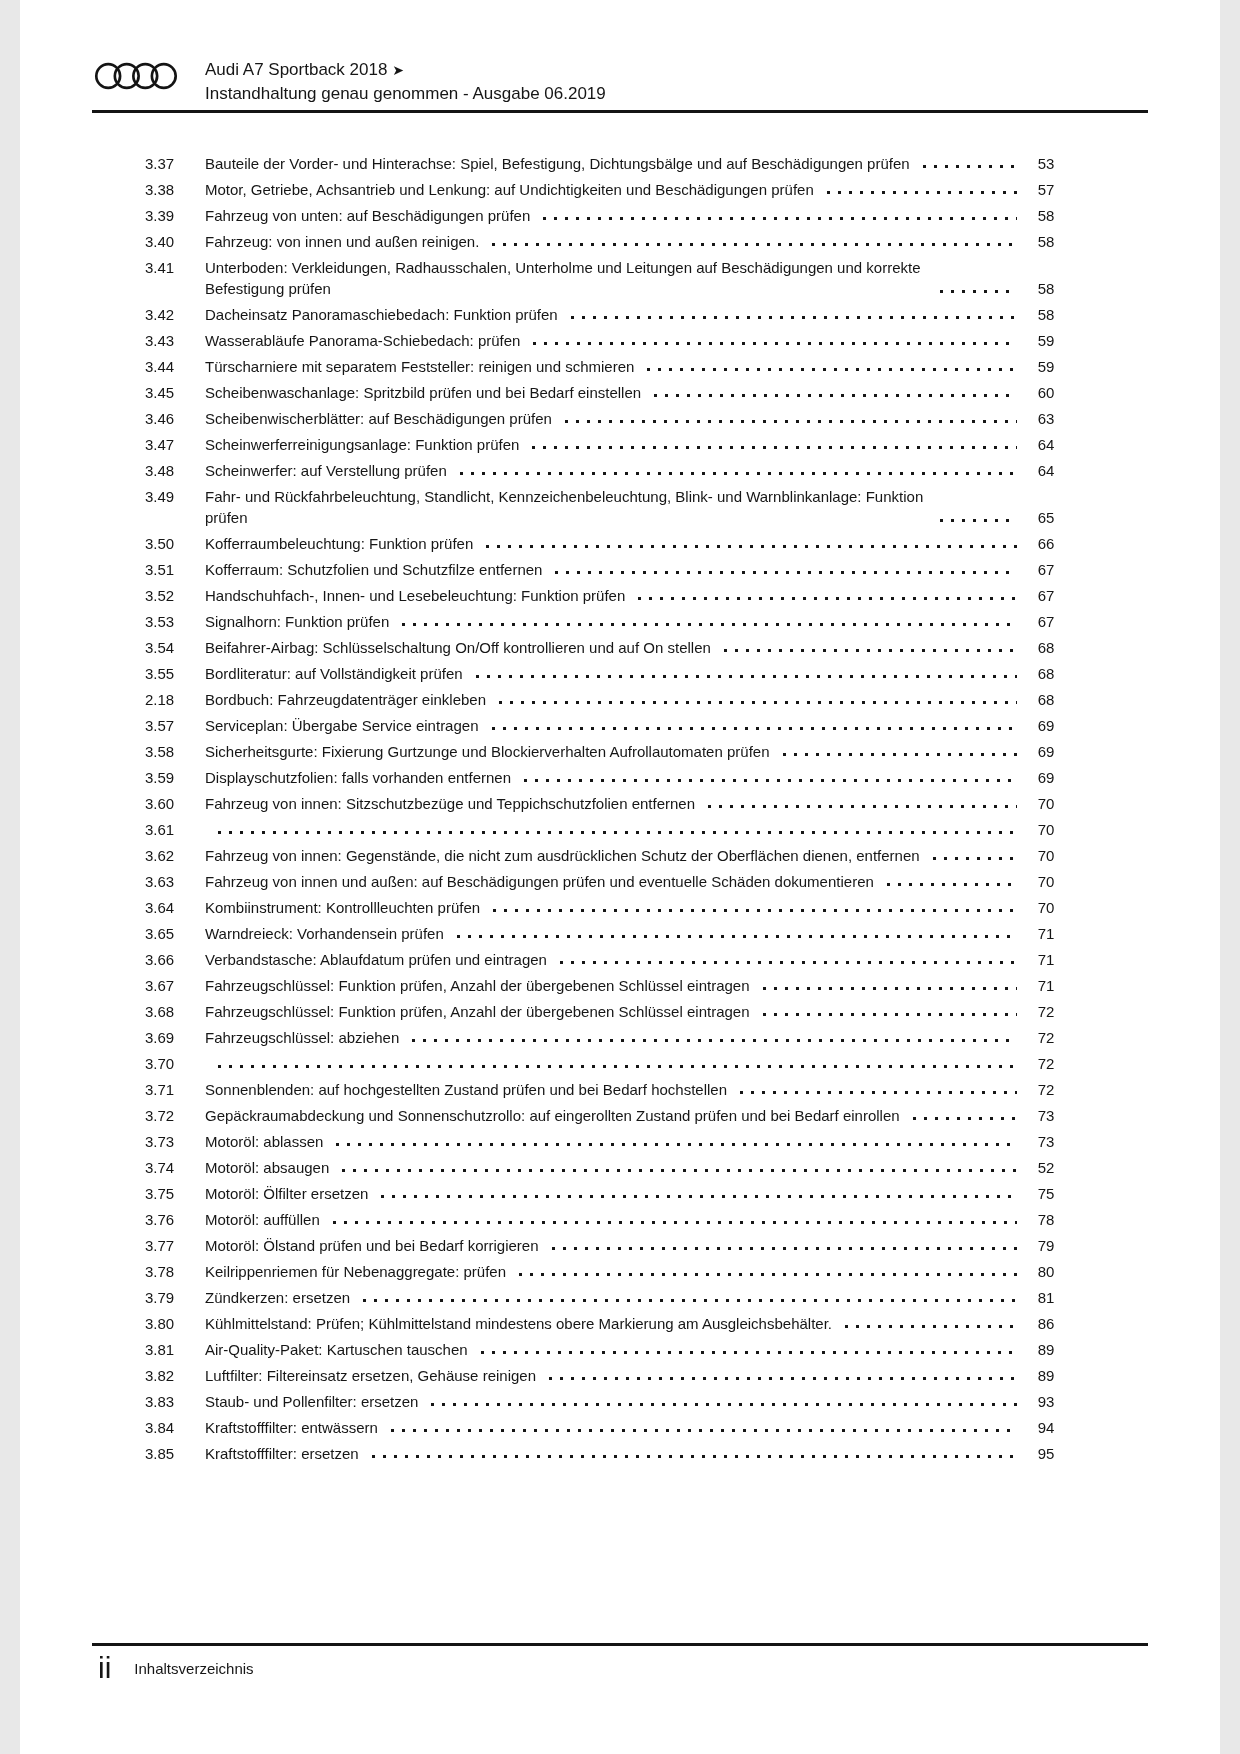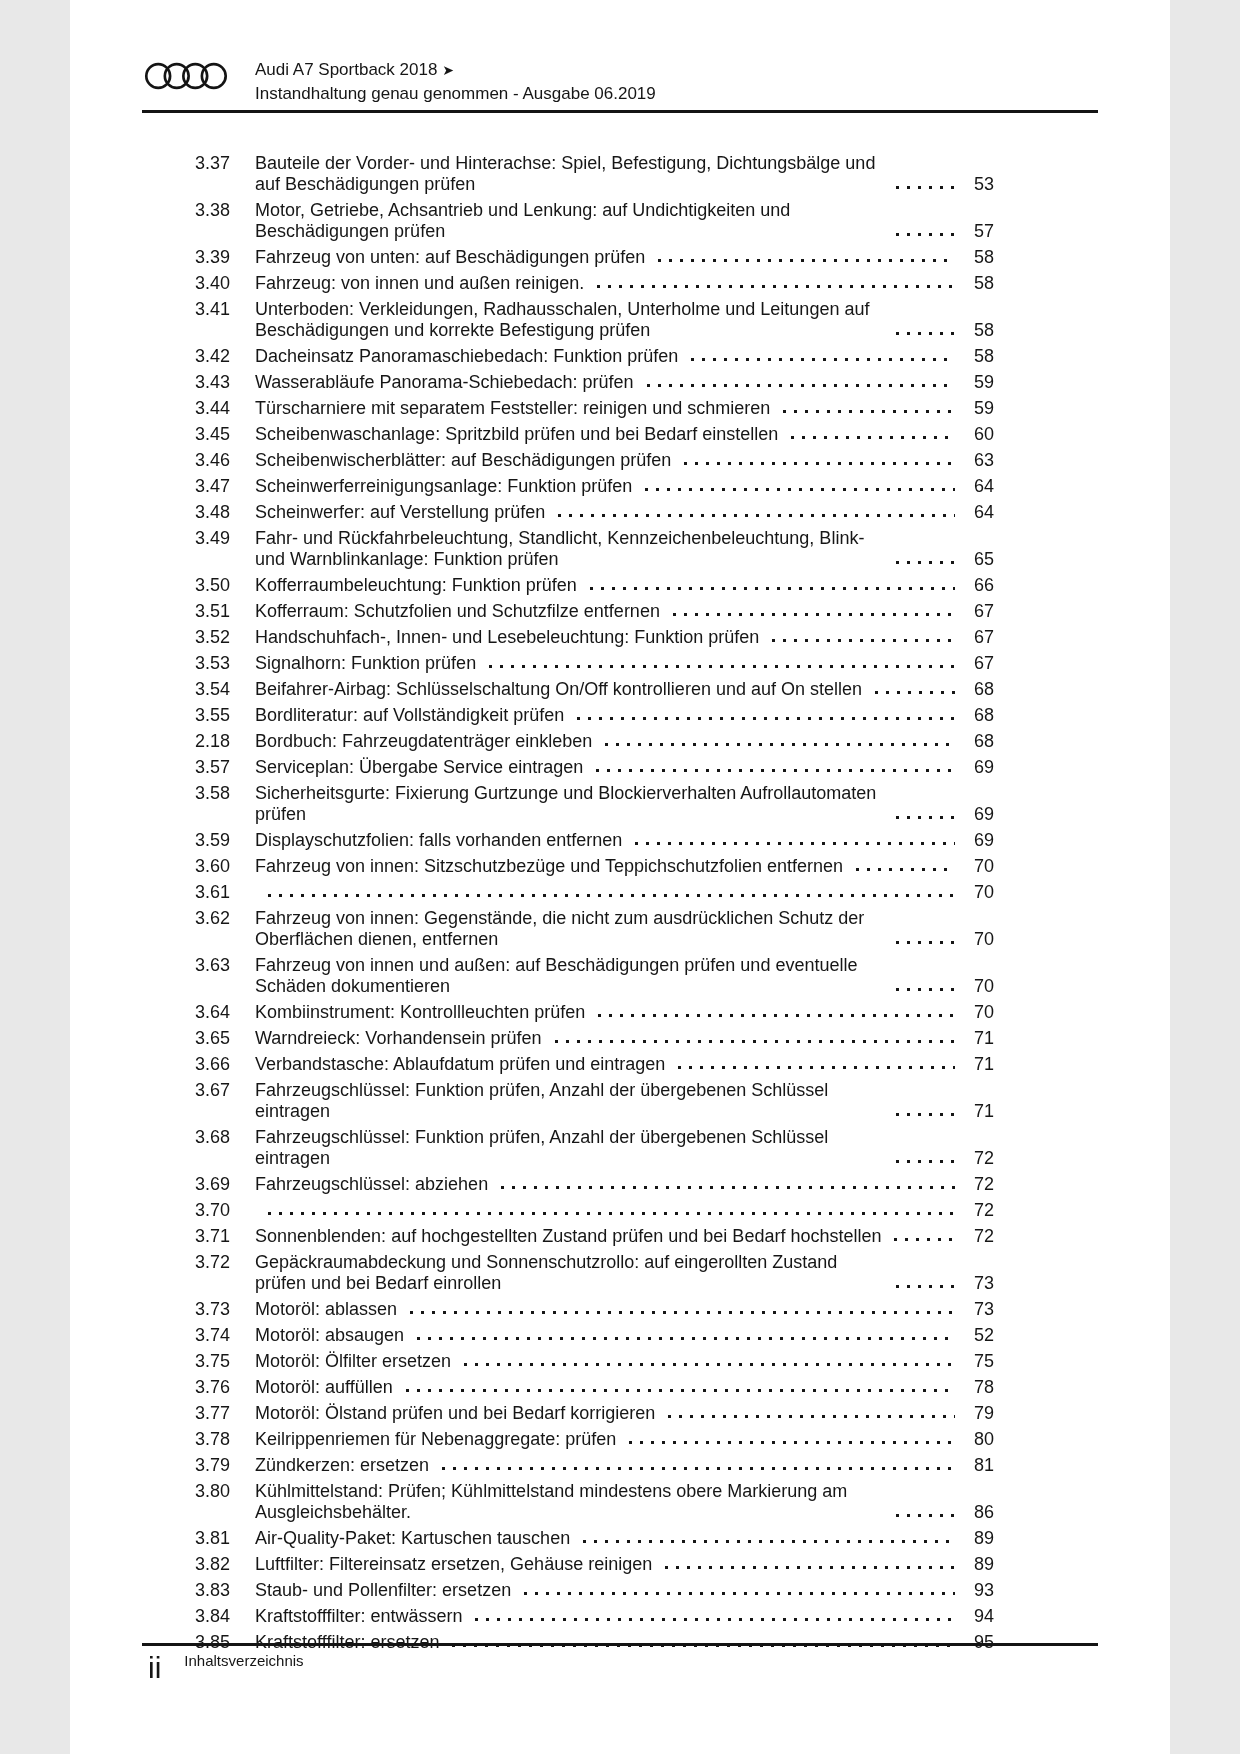--- a/index.html
+++ b/index.html
@@ -1,18 +1,18 @@
 <!DOCTYPE html>
 <html><head>
 <meta charset="utf-8">
 <style>
   html, body { margin: 0; padding: 0; background: #e8e8e8; }
   .page {
     position: relative;
-    width: 1100px;
+    width: 1200px;
     height: 1754px;
     margin: 0 auto;
     background: #ffffff;
     font-family: "Liberation Sans", sans-serif;
     color: #161616;
     overflow: hidden;
   }
   
   .header {
     position: absolute;
@@ -24,22 +24,22 @@
   .logo-wrap svg { display: block; }
   .header-text { font-size: 17px; line-height: 23px; }
   .header-line1 { white-space: nowrap; }
   .header-arrow { font-size: 14px; }
   .rule { position: absolute; left: 72px; right: 72px; height: 3px; background: #141414; }
   .rule-top { top: 110px; }
   .rule-bottom { top: 1643px; }
   
   .toc {
     position: absolute;
-    top: 153px; left: 125px; right: 167px;
-    font-size: 18px;
+    top: 153px; left: 125px; right: 155px;
+    font-size: 15px;
     line-height: 21px;
   }
   .toc-row { display: flex; margin-bottom: 5px; }
   .toc-num { flex: none; width: 60px; }
   .toc-body { flex: 1; display: flex; align-items: flex-end; min-width: 0; }
   .toc-title { flex: 0 1 auto; max-width: 84%; }
   .toc-leader {
     flex: 1 1 22px;
     min-width: 18px;
     height: 21px;
@@ -48,21 +48,21 @@
     background-size: 11px 5px;
     background-repeat: repeat-x;
     background-position: left bottom 5px;
   }
   .toc-page { flex: none; min-width: 38px; text-align: center; }
   
   .footer {
     position: absolute;
     top: 1652px; left: 78px;
     display: flex;
-    align-items: flex-start;
+    align-items: center;
   }
   .footer-roman { font-size: 30px; line-height: 32px; }
   .footer-label { font-size: 15px; margin-left: 23px; }
 </style>
 </head>
 <body>
 
 <div class="page">
 
   <div class="header">

